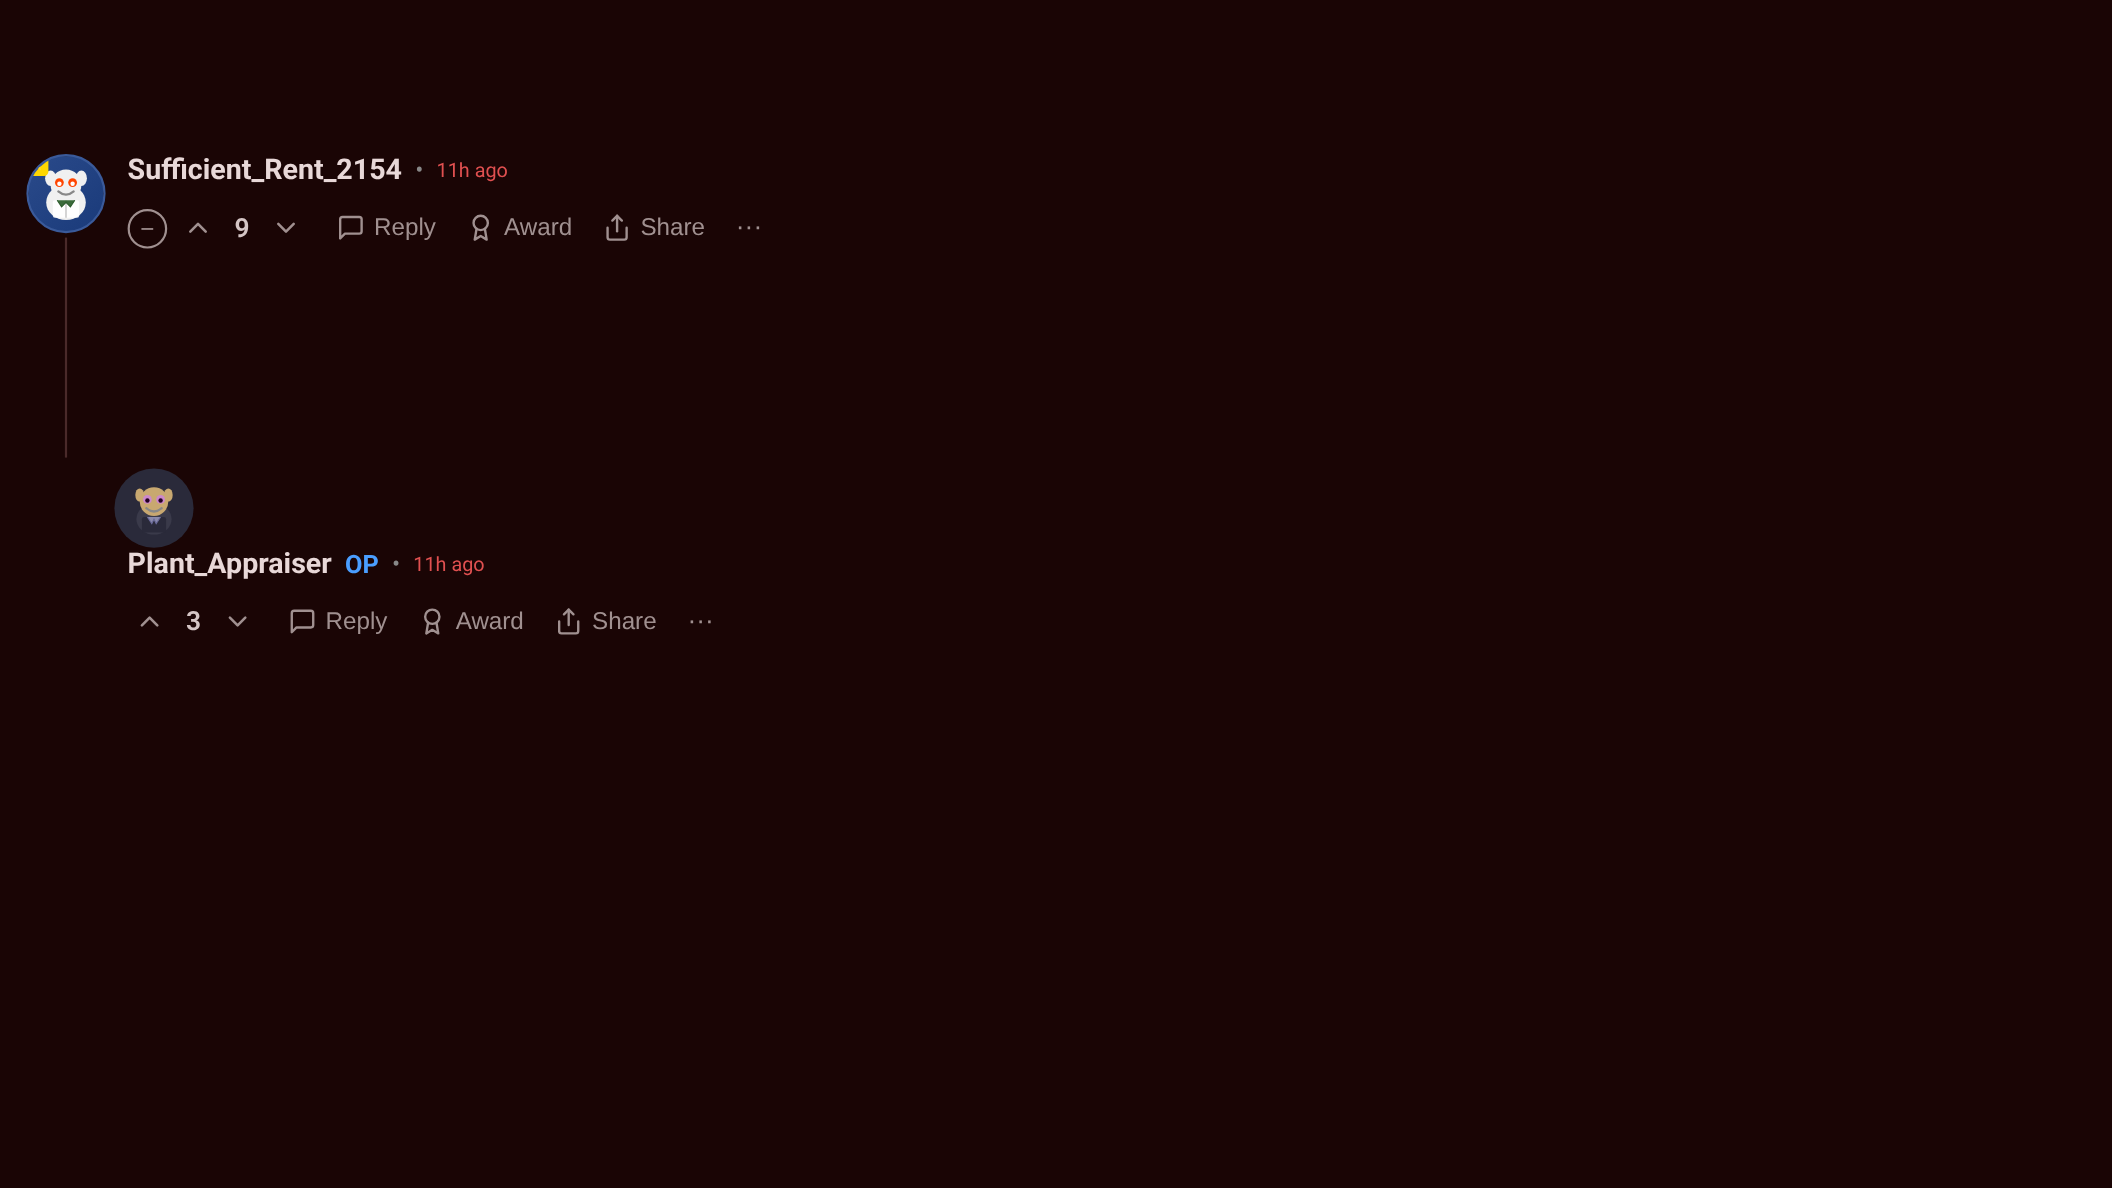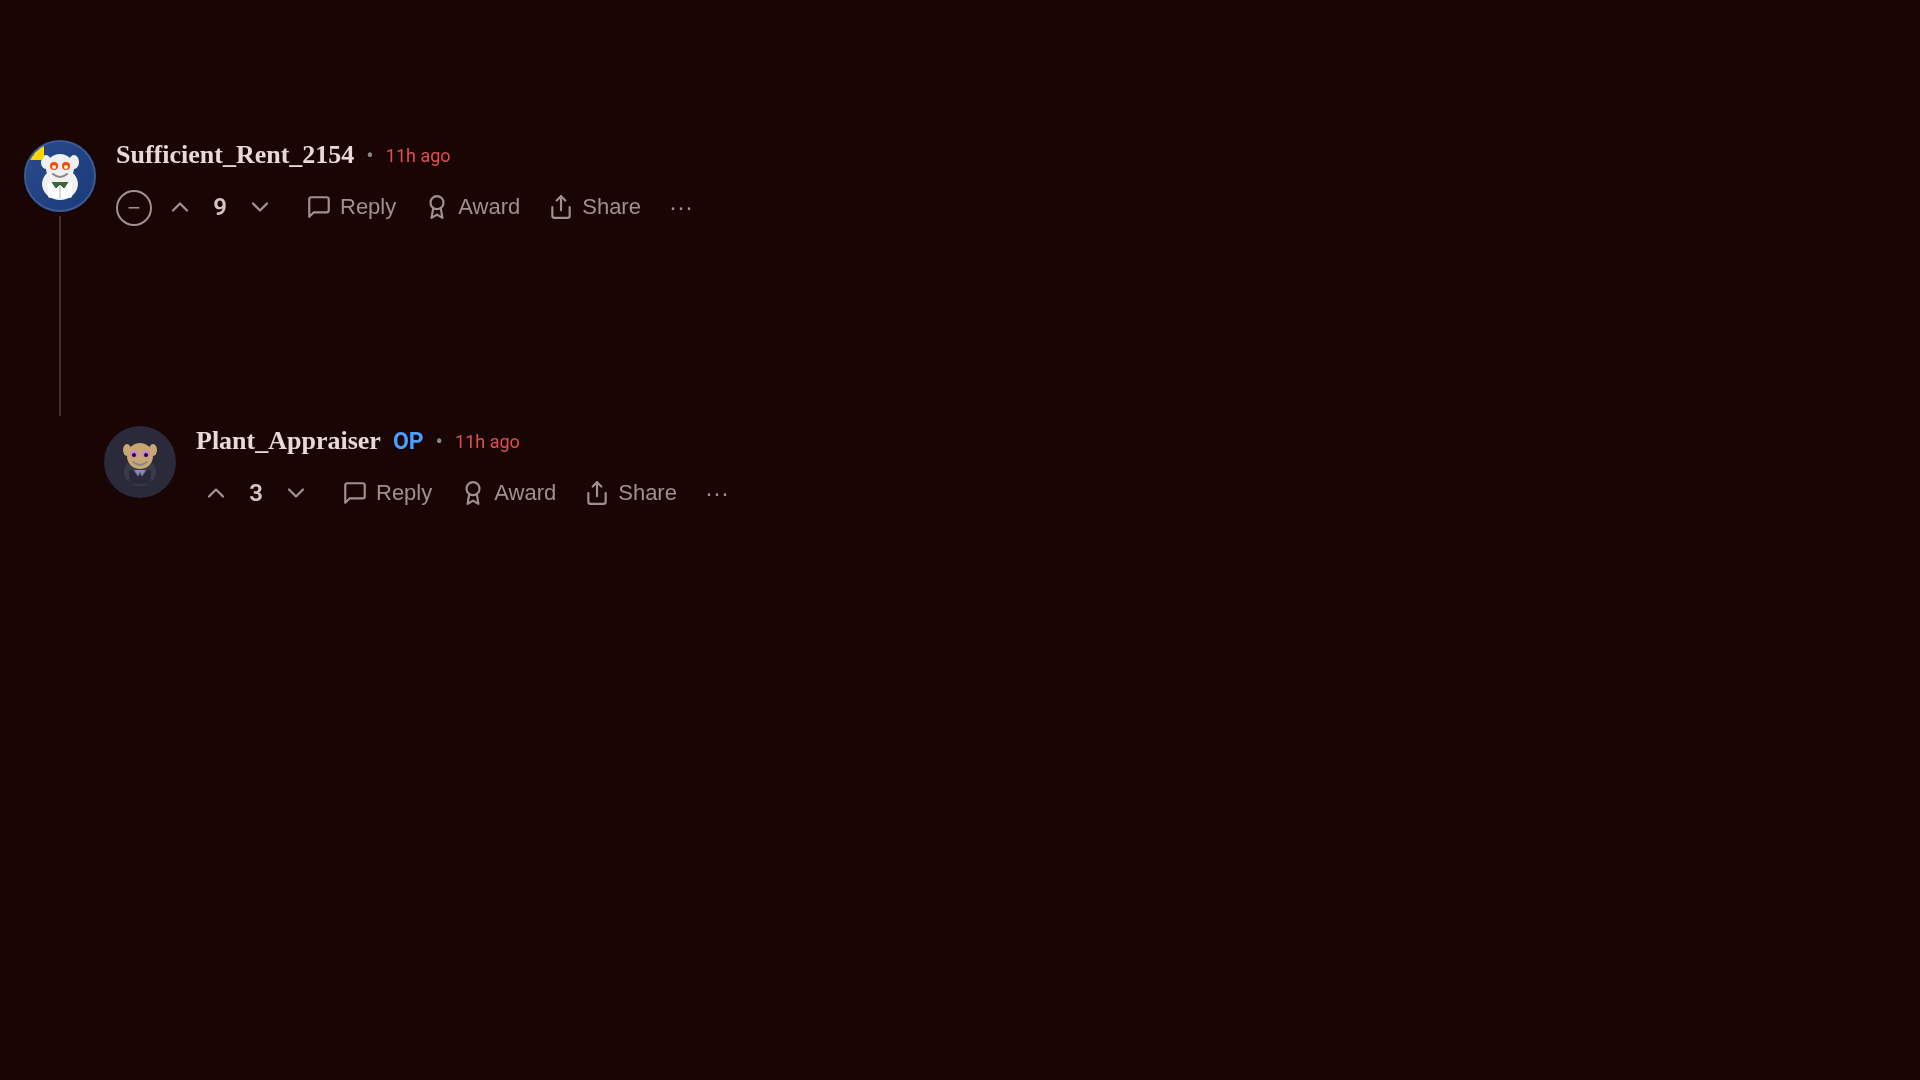--- a/index.html
+++ b/index.html
@@ -91,21 +91,20 @@
       display: flex;
       align-items: center;
       gap: 12px;
       margin-bottom: 16px;
     }
 
     .username {
       font-size: 26px;
       font-weight: 700;
       color: #e8d8d8;
-      font-family: Liberation Serif, serif;
     }
 
     .op-badge {
       font-size: 23px;
       font-weight: 700;
       color: #4a9eff;
     }
 
     .dot-separator {
       color: #888;
@@ -202,21 +201,21 @@
       justify-content: center;
       font-size: 22px;
       font-weight: 300;
       flex-shrink: 0;
       margin-top: 2px;
     }
 
     
     .reply-thread {
       display: flex;
-      flex-direction: row;
+      flex-direction: column;
       margin-left: 80px;
       margin-top: 10px;
     }
 
     .reply-connector {
       display: flex;
       flex-direction: column;
       align-items: center;
       width: 80px;
       flex-shrink: 0;

